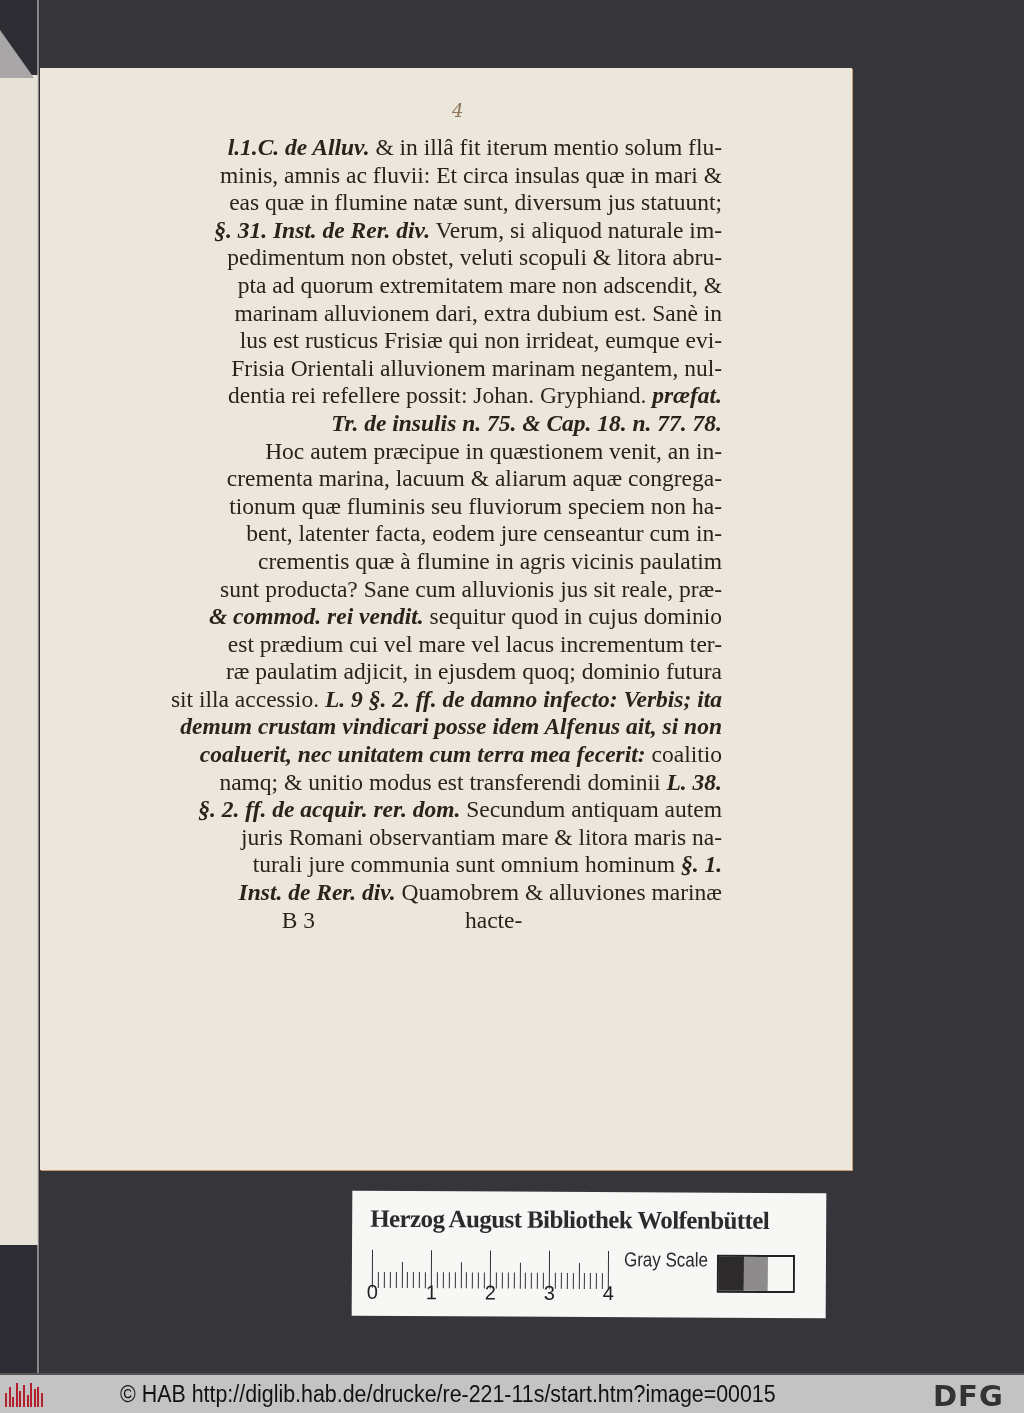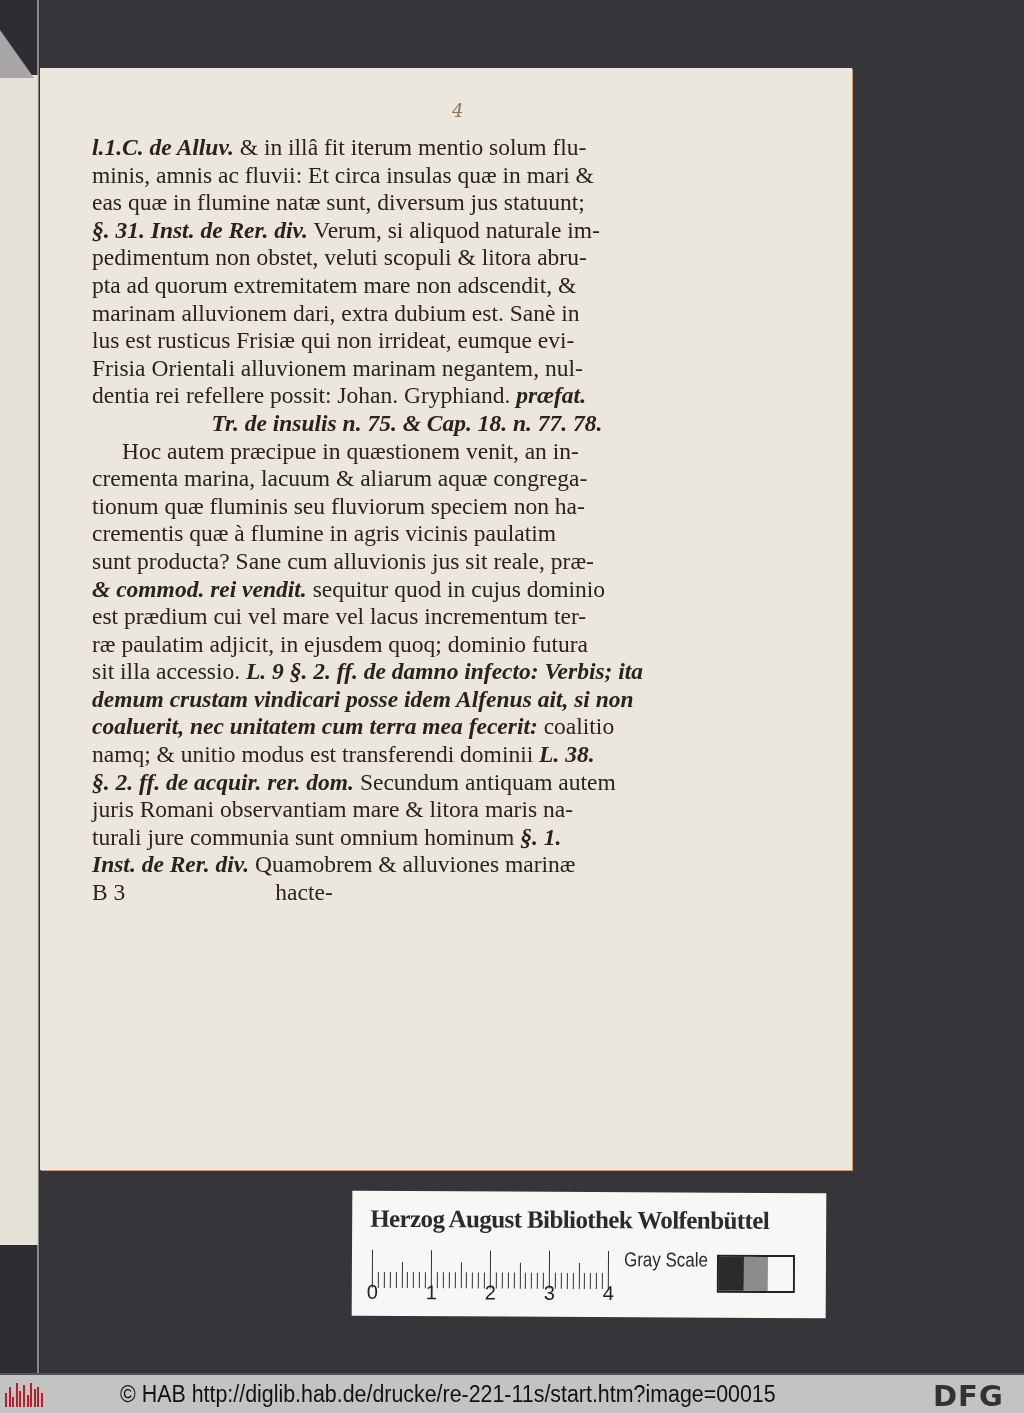--- a/index.html
+++ b/index.html
@@ -37,30 +37,30 @@
     .page-mark {
       position: absolute; left: 452px; top: 100px;
       font-size: 18px; color: #8f7458; font-style: italic;
     }
     .text-block {
       position: absolute; left: 92px; top: 134px; width: 630px;
       color: #2a231c;
       font-family: "Liberation Serif", serif;
       font-size: 23.5px; line-height: 27.6px;
     }
-    .line { white-space: nowrap; display: flex; justify-content: flex-start; }
+    .line { white-space: nowrap; display: flex; justify-content: flex-end; }
     .line span { display: inline; }
-    .line.last { justify-content: center; }
+    .line.last { justify-content: flex-end; }
     .it { font-style: italic; font-weight: bold; }
     .heading {
       text-align: center; font-size: 24px; margin: 4px 0 3px 0; white-space: nowrap;
     }
     .indent { padding-left: 30px; }
     .catch {
-      display: flex; justify-content: flex-start; gap: 150px; padding-right: 10px;
+      display: flex; justify-content: center; gap: 150px; padding-right: 10px;
     }
     .card {
       position: absolute; left: 352px; top: 1192px; width: 474px; height: 125px;
       background: #f7f7f5;
       transform: rotate(0.3deg);
     }
     .card-title {
       position: absolute; left: 18px; top: 14px;
       font-family: "Liberation Serif", serif; font-weight: bold;
       font-size: 25px; color: #2b2b2b; letter-spacing: -0.6px; white-space: nowrap;
@@ -151,20 +151,23 @@
       <span><span class="it">Tr. de insulis n. 75. &amp; Cap. 18. n. 77. 78.</span></span>
     </div>
     <div class="line indent">
       <span><span>Hoc autem præcipue in quæstionem venit, an in-</span></span>
     </div>
     <div class="line">
       <span><span>crementa marina, lacuum &amp; aliarum aquæ congrega-</span></span>
     </div>
     <div class="line">
       <span><span>tionum quæ fluminis seu fluviorum speciem non ha-</span></span>
+    </div>
+    <div class="line">
+      <span><span>bent, latenter facta, eodem jure censeantur cum in-</span></span>
     </div>
     <div class="line">
       <span><span>crementis quæ à flumine in agris vicinis paulatim</span></span>
     </div>
     <div class="line">
       <span><span>sunt producta? Sane cum alluvionis jus sit reale, præ-</span></span>
     </div>
     <div class="line">
       <span><span class="it">&amp; commod. rei vendit.</span><span> sequitur quod in cujus dominio</span></span>
     </div>

